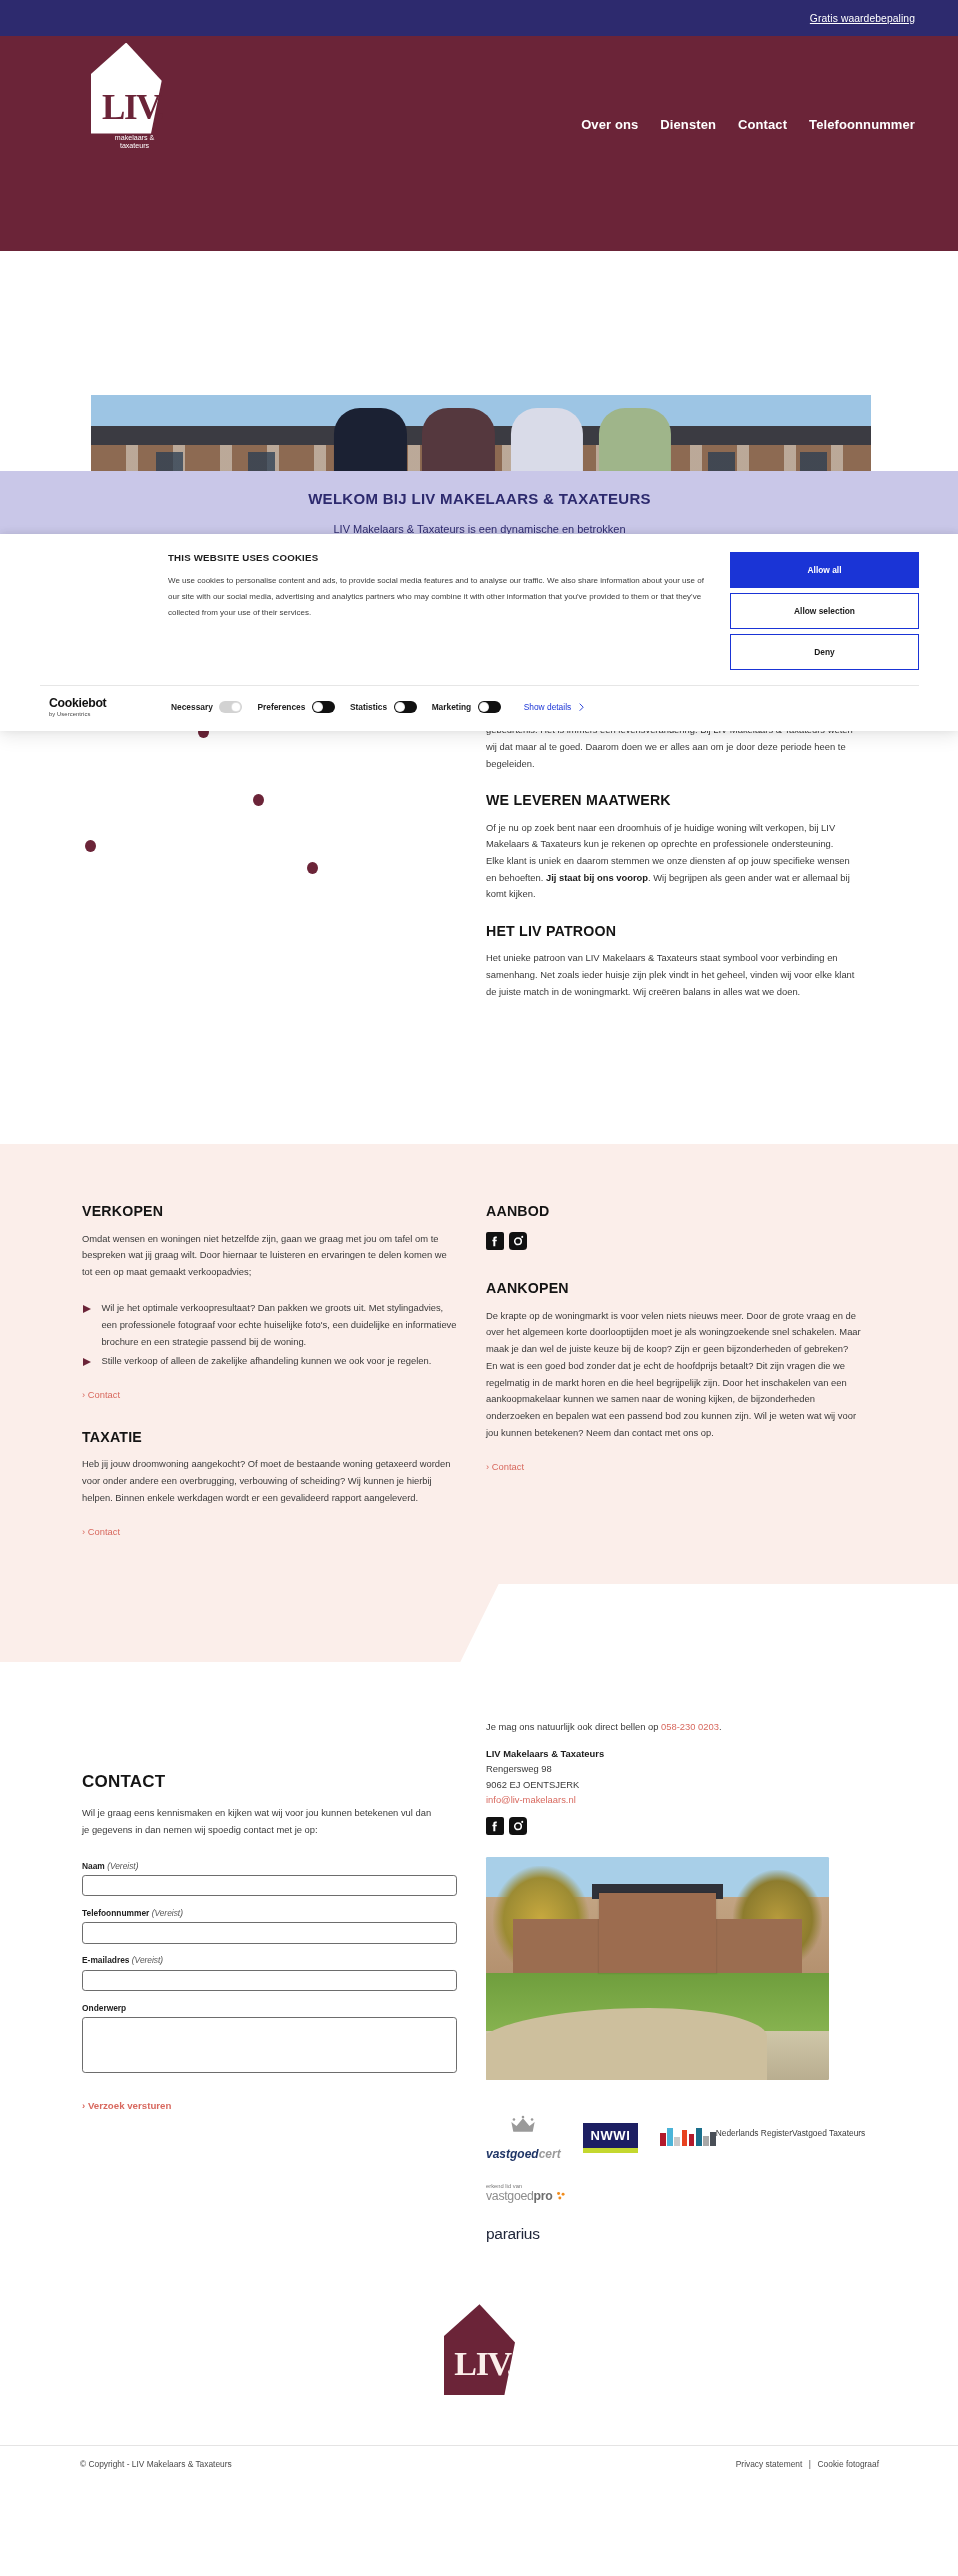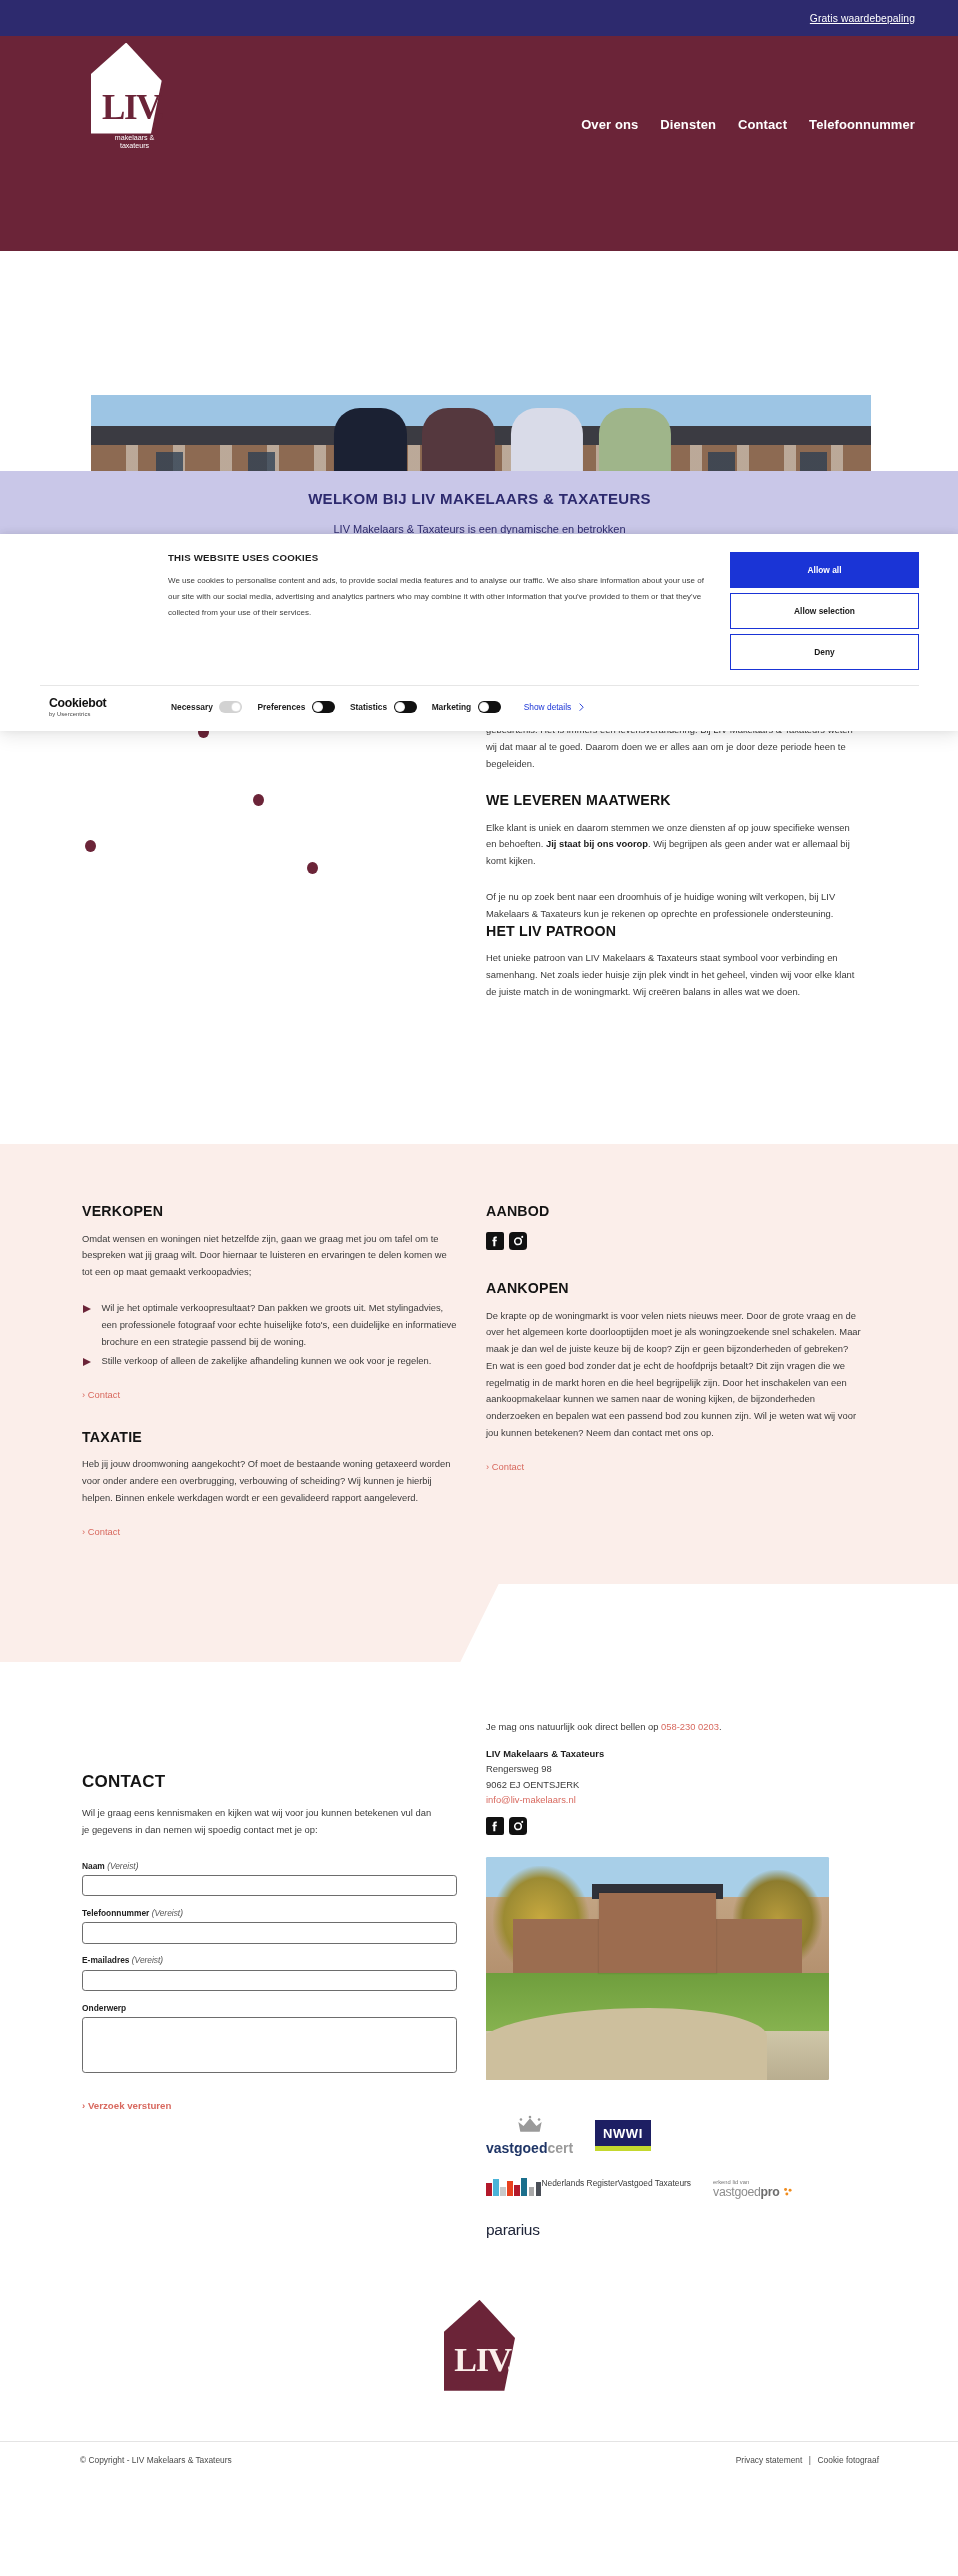--- a/index.html
+++ b/index.html
@@ -514,24 +514,24 @@
         <div class="dot" style="left:116px; top:48px;"></div>
         <div class="dot" style="left:171px; top:116px;"></div>
         <div class="dot" style="left:3.2px;   top:162px;"></div>
         <div class="dot" style="left:225px; top:184px;"></div>
       </div>
       <div class="col-right">
         <h3 class="blk">WIJ DENKEN MEE</h3>
         <p class="body">Het aankopen of verkopen van een (t)huis is een serieuze en vaak een stressvolle gebeurtenis. Het is immers een levensverandering. Bij LIV Makelaars &amp; Taxateurs weten wij dat maar al te goed. Daarom doen we er alles aan om je door deze periode heen te begeleiden.</p>
 
         <h3 class="blk">WE LEVEREN MAATWERK</h3>
+        <p class="body" style="margin-bottom:0">Of je nu op zoek bent naar een droomhuis of je huidige woning wilt verkopen, bij LIV Makelaars &amp; Taxateurs kun je rekenen op oprechte en professionele ondersteuning.</p>
         <p class="body">
           <span>Elke klant is uniek en daarom stemmen we onze diensten af op jouw specifieke wensen en behoeften. </span><b>Jij staat bij ons voorop</b><span>. Wij begrijpen als geen ander wat er allemaal bij komt kijken.</span>
         </p>
-        <p class="body" style="margin-bottom:0">Of je nu op zoek bent naar een droomhuis of je huidige woning wilt verkopen, bij LIV Makelaars &amp; Taxateurs kun je rekenen op oprechte en professionele ondersteuning.</p>
 
         <h3 class="blk">HET LIV PATROON</h3>
         <p class="body">Het unieke patroon van LIV Makelaars &amp; Taxateurs staat symbool voor verbinding en samenhang. Net zoals ieder huisje zijn plek vindt in het geheel, vinden wij voor elke klant de juiste match in de woningmarkt. Wij creëren balans in alles wat we doen.</p>
       </div>
     </div>
   </div>
 
   <div class="sec-pink">
     <div class="wrap">
       <div class="col-left" style="min-height:auto">
@@ -630,21 +630,21 @@
         </div>
 
         <div class="partners">
           <div class="pl" style="text-align:center;">
             <svg width="30" height="19.4" viewBox="0 0 46 30">
               <path d="M8 26h30l3-15-8 6-10-12-10 12-8-6z" fill="#9a9a9a"></path>
               <circle cx="9" cy="7" r="2" fill="#9a9a9a"></circle>
                 <circle cx="23" cy="3" r="2" fill="#9a9a9a"></circle>
                 <circle cx="37" cy="7" r="2" fill="#9a9a9a"></circle>
             </svg>
-            <div style="font-size:14px;font-weight:700;margin-top:4px;">
+            <div style="font-size:12px;font-weight:700;margin-top:11px;font-style:italic;">
               <b>vastgoed</b><span class="grey">cert</span>
             </div>
           </div>
 
           <div class="nwwi-box">
             <span>NWWI</span>
           </div>
 
           <div class="nrvt">
             <div class="bars">

